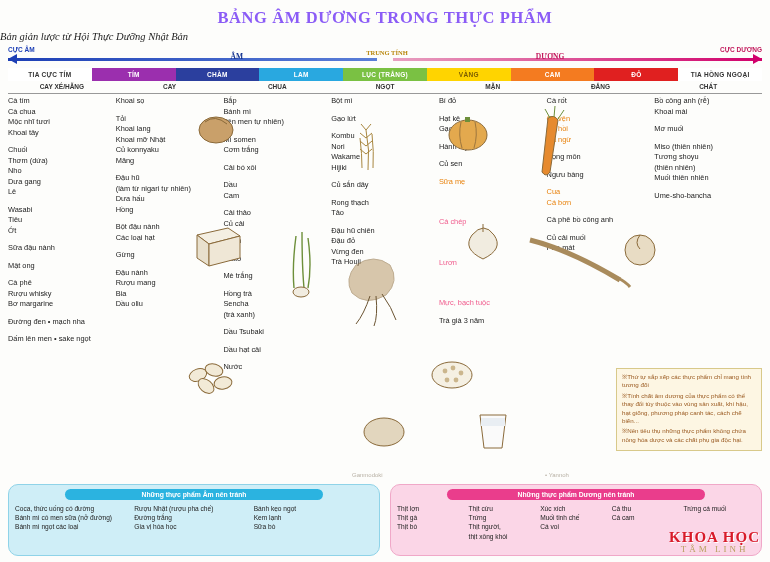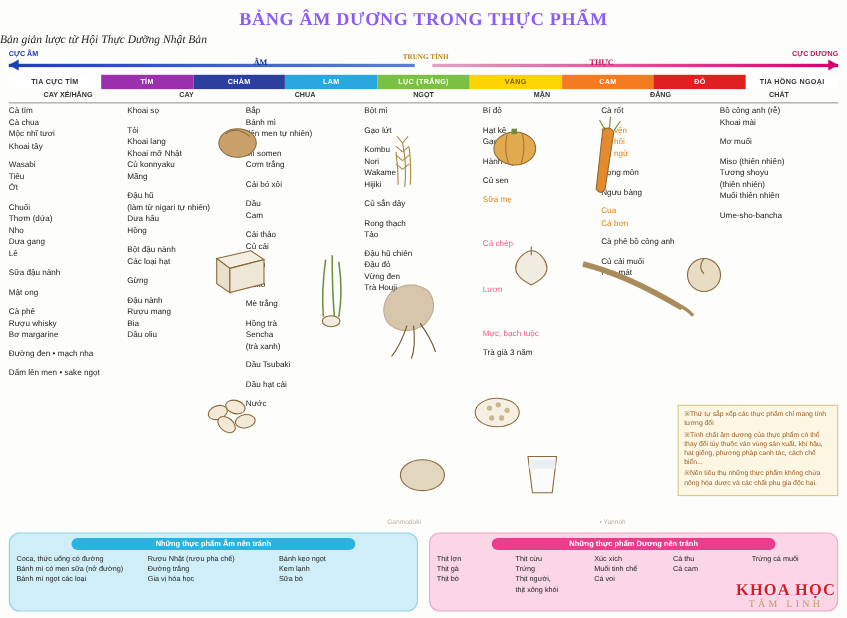--- a/index.html
+++ b/index.html
@@ -157,21 +157,21 @@
 
   <div class="arrowrow">
     <div class="arrowline left"></div>
     <div class="arrowhead l"></div>
     <div class="arrowline right"></div>
     <div class="arrowhead r"></div>
     <div class="polelabel am">ÂM</div>
     <div class="polelabel center">
       <span>TRUNG TÍNH</span>
     </div>
-    <div class="polelabel duong">THỰC</div>
+    <div class="polelabel duong">DƯƠNG</div>
   </div>
 
   <div class="colorbar" id="colorbar">
       <div style="background: rgb(255, 255, 255); color: rgb(51, 51, 51);">TIA CỰC TÍM</div>
       <div style="background: rgb(155, 47, 174); color: rgb(255, 255, 255);">TÍM</div>
       <div style="background: rgb(43, 63, 158); color: rgb(255, 255, 255);">CHÀM</div>
       <div style="background: rgb(41, 168, 224); color: rgb(255, 255, 255);">LAM</div>
       <div style="background: rgb(122, 193, 67); color: rgb(255, 255, 255);">LỤC (TRẮNG)</div>
       <div style="background: rgb(255, 212, 0); color: rgb(122, 92, 0);">VÀNG</div>
       <div style="background: rgb(244, 123, 32); color: rgb(255, 255, 255);">CAM</div>
@@ -191,30 +191,30 @@
 
 <div class="columns" id="columns">
     <div class="col">
       <div class="grp">
         <div>Cà tím</div>
         <div>Cà chua</div>
         <div>Mộc nhĩ tươi</div>
         <div>Khoai tây</div>
       </div>
       <div class="grp">
-        <div>Wasabi</div>
-        <div>Tiêu</div>
-        <div>Ớt</div>
-      </div>
-      <div class="grp">
         <div>Chuối</div>
         <div>Thơm (dứa)</div>
         <div>Nho</div>
         <div>Dưa gang</div>
         <div>Lê</div>
+      </div>
+      <div class="grp">
+        <div>Wasabi</div>
+        <div>Tiêu</div>
+        <div>Ớt</div>
       </div>
       <div class="grp">
         <div>Sữa đậu nành</div>
       </div>
       <div class="grp">
         <div>Mật ong</div>
       </div>
       <div class="grp">
         <div>Cà phê</div>
         <div>Rượu whisky</div>

